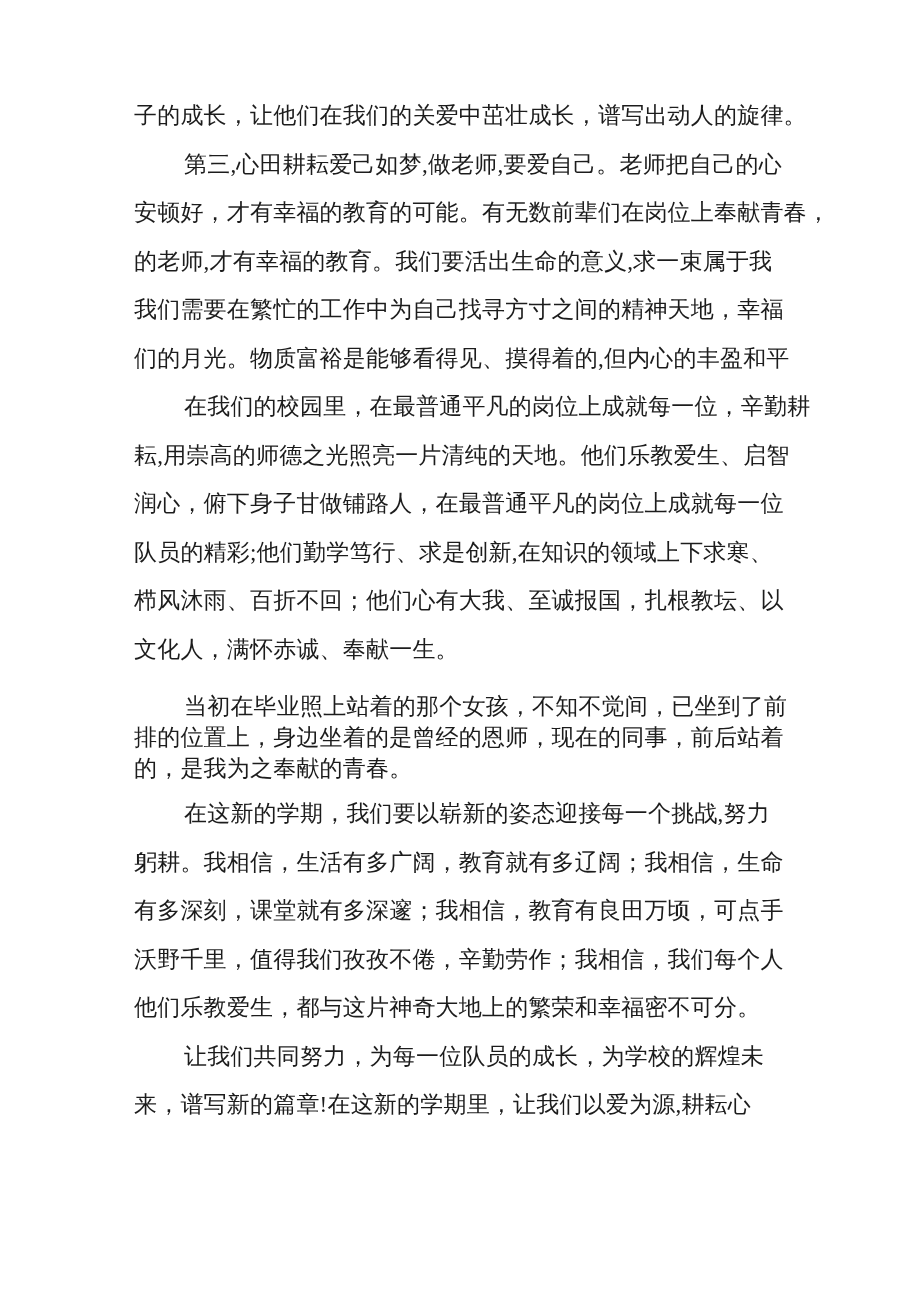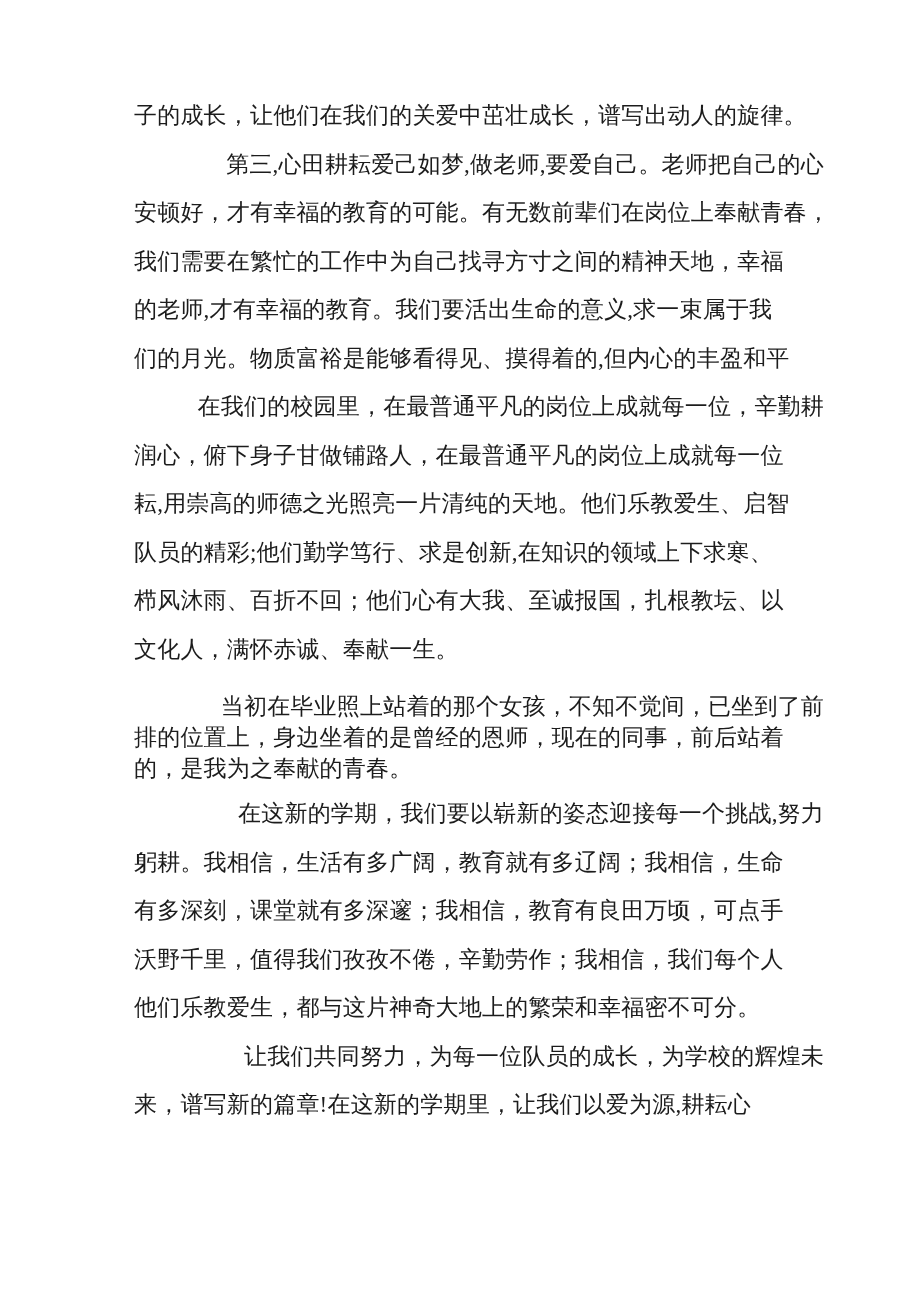--- a/index.html
+++ b/index.html
@@ -35,21 +35,20 @@
     padding: 0;
   }
   .line {
     line-height: 48.5px;
     height: 48.5px;
     white-space: nowrap;
     overflow: hidden;
   }
   .line.indent {
     text-indent: 50px;
-    text-align: right;
   }
   .para.tight {
     margin-top: 17px;
     margin-bottom: 6px;
   }
   .para.tight .line {
     line-height: 31px;
     height: 31px;
   }
 </style>
@@ -57,28 +56,28 @@
 <body style="background: rgb(255, 255, 255);">
 
 <div class="page">
   <div class="doc-body" style="color: rgb(28, 28, 28);">
       <div class="para">
         <div class="line">子的成长，让他们在我们的关爱中茁壮成长，谱写出动人的旋律。</div>
       </div>
       <div class="para">
         <div class="line indent">第三,心田耕耘爱己如梦,做老师,要爱自己。老师把自己的心</div>
         <div class="line">安顿好，才有幸福的教育的可能。有无数前辈们在岗位上奉献青春，</div>
+        <div class="line">的老师,才有幸福的教育。我们要活出生命的意义,求一束属于我</div>
         <div class="line">我们需要在繁忙的工作中为自己找寻方寸之间的精神天地，幸福</div>
-        <div class="line">的老师,才有幸福的教育。我们要活出生命的意义,求一束属于我</div>
         <div class="line">们的月光。物质富裕是能够看得见、摸得着的,但内心的丰盈和平</div>
       </div>
       <div class="para">
         <div class="line indent">在我们的校园里，在最普通平凡的岗位上成就每一位，辛勤耕</div>
+        <div class="line">耘,用崇高的师德之光照亮一片清纯的天地。他们乐教爱生、启智</div>
         <div class="line">润心，俯下身子甘做铺路人，在最普通平凡的岗位上成就每一位</div>
-        <div class="line">耘,用崇高的师德之光照亮一片清纯的天地。他们乐教爱生、启智</div>
         <div class="line">队员的精彩;他们勤学笃行、求是创新,在知识的领域上下求寒、</div>
         <div class="line">栉风沐雨、百折不回；他们心有大我、至诚报国，扎根教坛、以</div>
         <div class="line">文化人，满怀赤诚、奉献一生。</div>
       </div>
       <div class="para tight">
         <div class="line indent">当初在毕业照上站着的那个女孩，不知不觉间，已坐到了前</div>
         <div class="line">排的位置上，身边坐着的是曾经的恩师，现在的同事，前后站着</div>
         <div class="line">的，是我为之奉献的青春。</div>
       </div>
       <div class="para">

